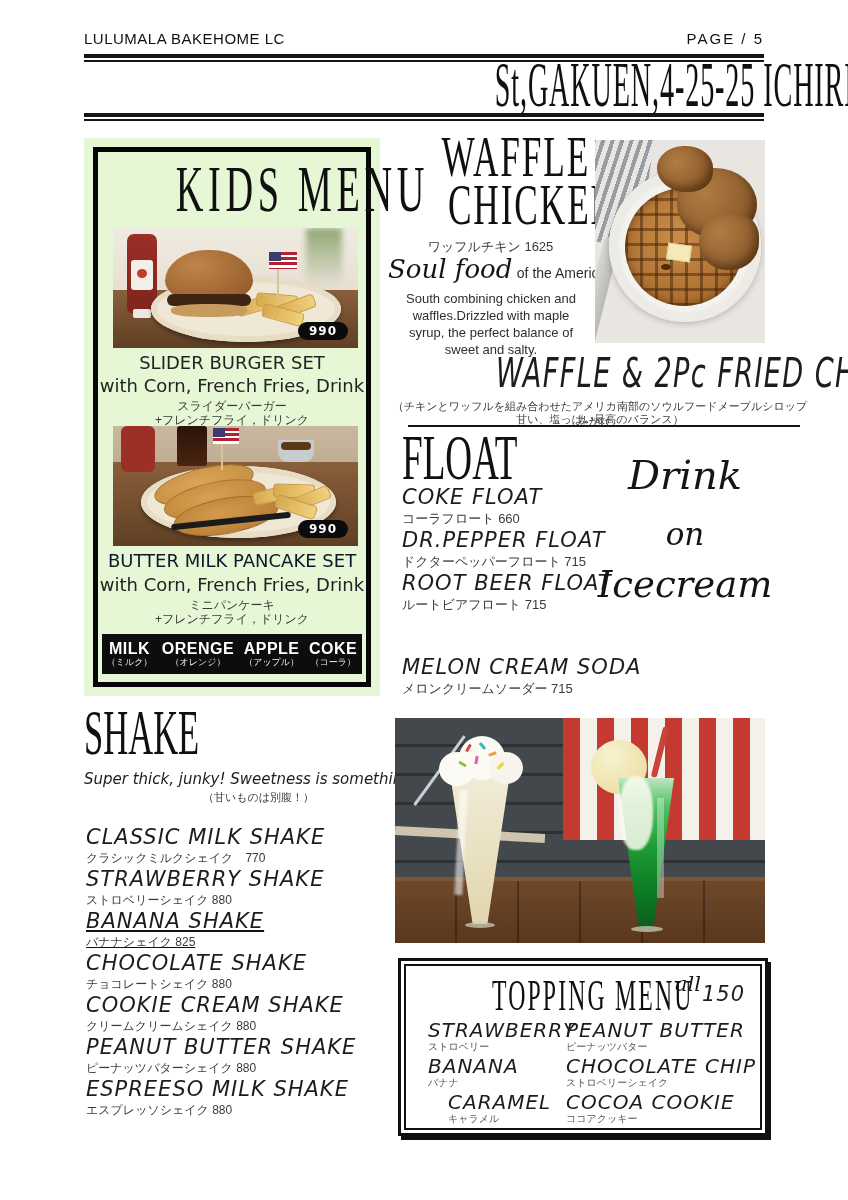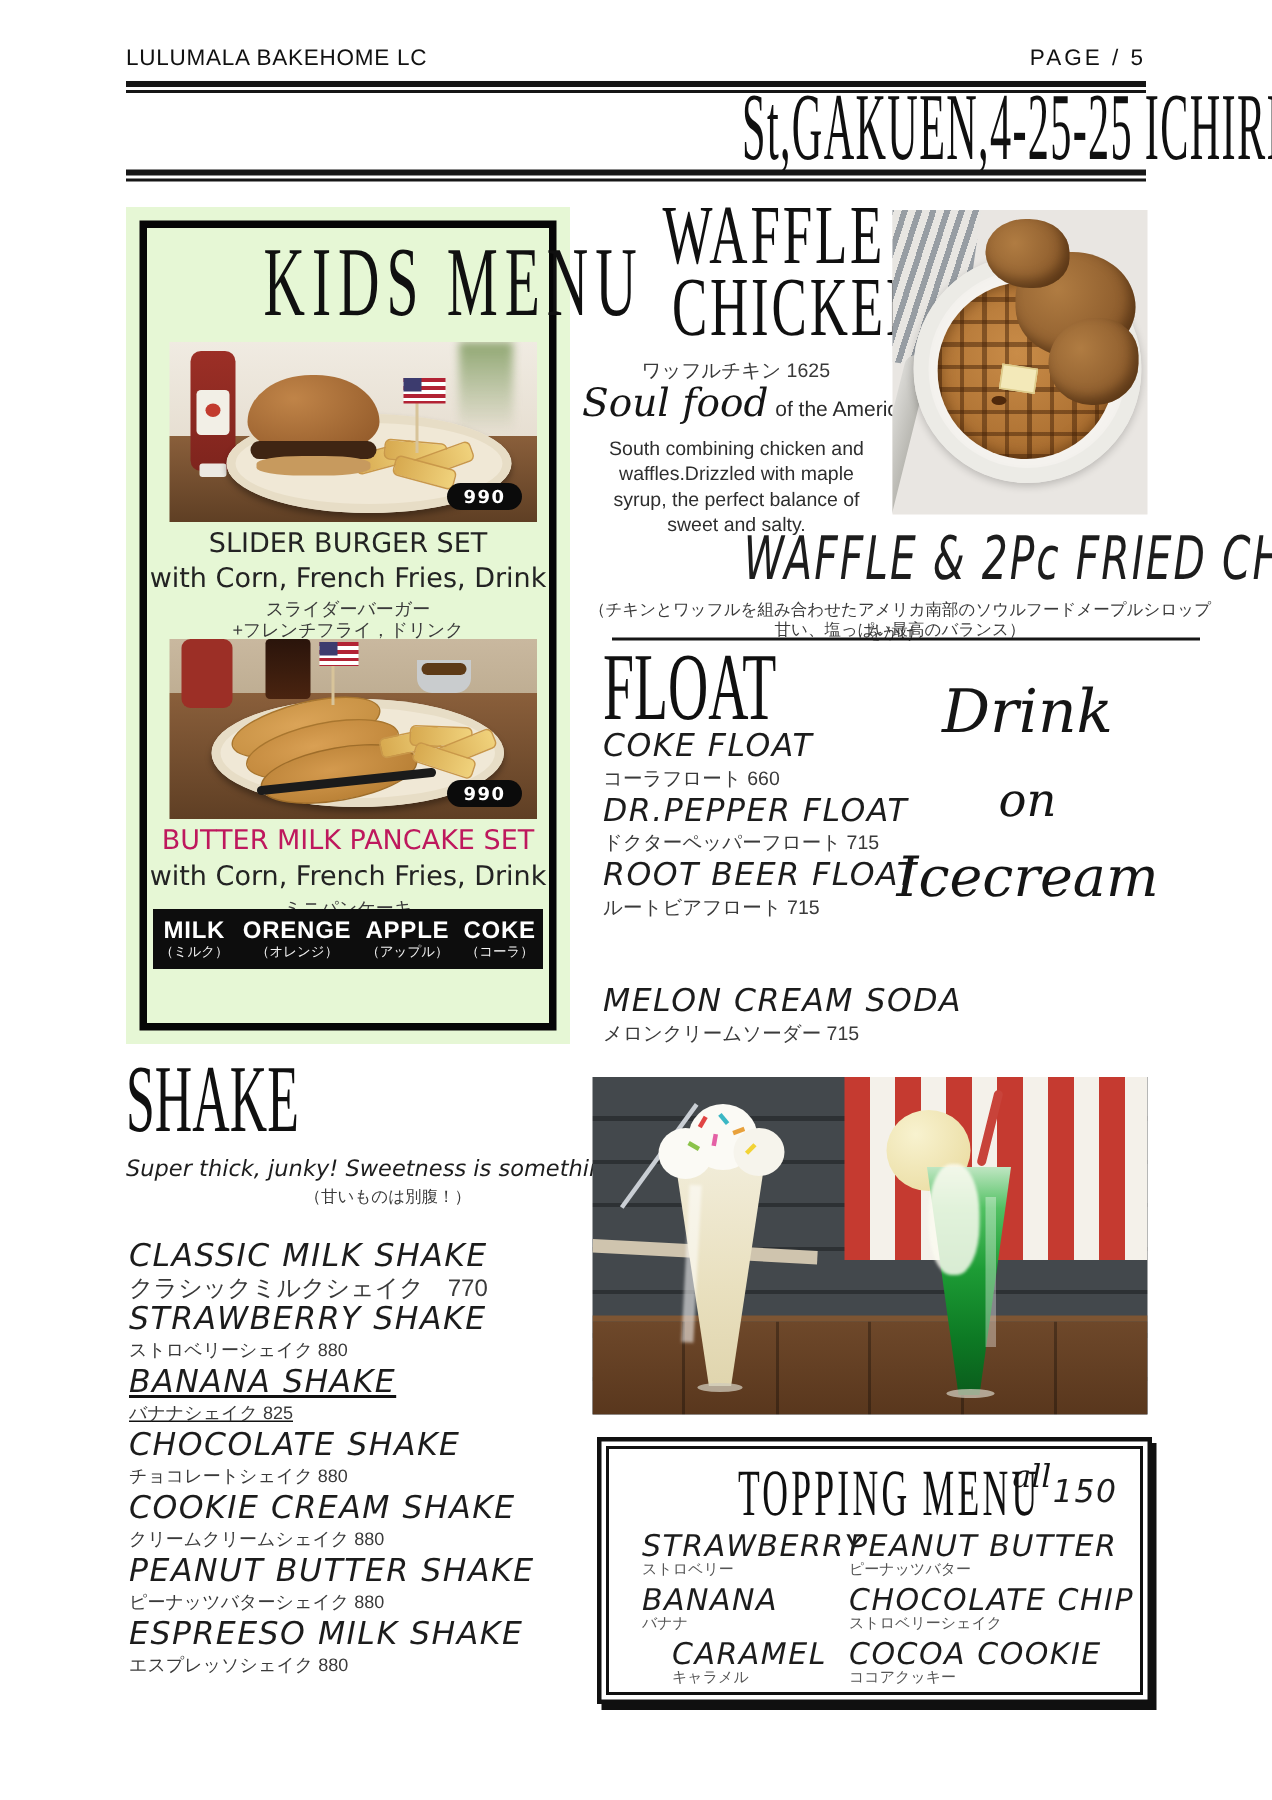--- a/index.html
+++ b/index.html
@@ -129,26 +129,26 @@
            transform:rotate(-6deg);"></div>
       <div class="abs" style="left:96px;top:2px;width:32px;height:46px;">
         <div class="abs" style="left:12px;top:12px;width:2px;height:30px;background:#d8c49a;"></div>
         <div class="abs flag" style="left:4px;top:0;width:26px;height:16px;">
           <div class="canton"></div>
         </div>
       </div>
       <div class="price-badge">990</div>
     </div>
 
-    <div class="abs center" style="left:0;top:412px;width:100%;font-family:'DejaVu Sans',sans-serif;font-size:18px;color:#be185d;">BUTTER MILK PANCAKE SET</div>
+    <div class="abs center" style="left:0;top:412px;width:100%;font-family:'DejaVu Sans',sans-serif;font-size:18px;color:#0f172a;">BUTTER MILK PANCAKE SET</div>
     <div class="abs center" style="left:0;top:436px;width:100%;font-family:'DejaVu Sans',sans-serif;font-size:18px;color:#232323;">with Corn, French Fries, Drink</div>
     <div class="abs center jp" style="left:0;top:459px;width:100%;font-size:12px;">ミニパンケーキ</div>
     <div class="abs center jp" style="left:0;top:473px;width:100%;font-size:12px;">+フレンチフライ，ドリンク</div>
 
-    <div class="abs" style="left:18px;top:468px;width:260px;height:40px;background:#0d0d0d;
+    <div class="abs" style="left:18px;top:496px;width:260px;height:40px;background:#0d0d0d;
          display:flex;justify-content:space-around;align-items:center;">
       <div class="drink-col">
         <div class="drink-name">MILK</div>
         <div class="drink-jp">（ミルク）</div>
       </div>
       <div class="drink-col">
         <div class="drink-name">ORENGE</div>
         <div class="drink-jp">（オレンジ）</div>
       </div>
       <div class="drink-col">
@@ -230,21 +230,21 @@
   </div>
 
   <div class="abs" style="left:84px;top:704px;">
     <span class="condensed cleft" style="font-size:64px;line-height:58px;transform:scale(0.54,1);">SHAKE</span>
   </div>
   <div class="abs hand" style="left:84px;top:770px;font-size:15px;letter-spacing:0;">Super thick, junky! Sweetness is something else.</div>
   <div class="abs jp" style="left:203px;top:790px;font-size:11px;">（甘いものは別腹！）</div>
 
   <div class="abs" style="left:86px;top:827px;">
     <div class="item-name">CLASSIC MILK SHAKE</div>
-    <div class="item-jp jp" style="font-size:16px;">クラシックミルクシェイク　770</div>
+    <div class="item-jp jp" style="font-size:12px;">クラシックミルクシェイク　770</div>
   </div>
   <div class="abs" style="left:86px;top:869px;">
     <div class="item-name">STRAWBERRY SHAKE</div>
     <div class="item-jp jp" style="font-size:12px;">ストロベリーシェイク 880</div>
   </div>
   <div class="abs" style="left:86px;top:911px;text-decoration:underline;">
     <div class="item-name">BANANA SHAKE</div>
     <div class="item-jp jp" style="font-size:12px;">バナナシェイク 825</div>
   </div>
   <div class="abs" style="left:86px;top:953px;">

